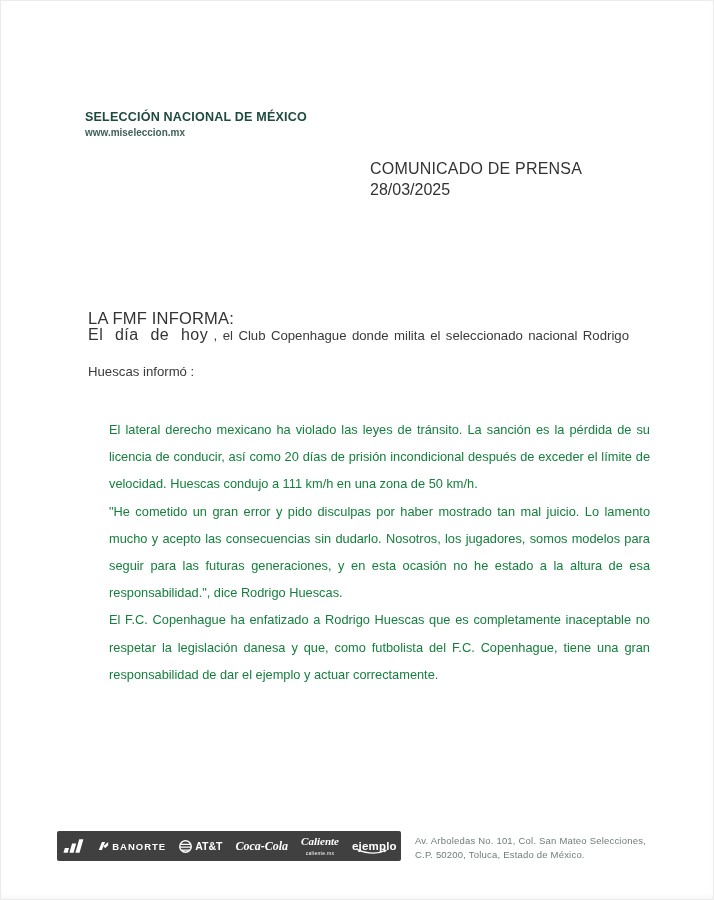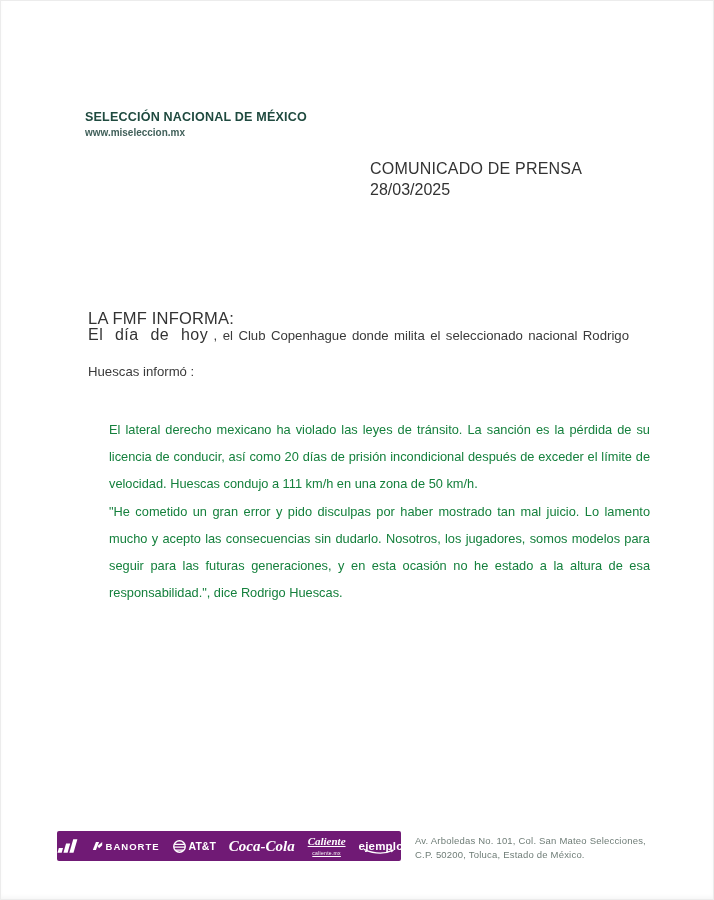--- a/index.html
+++ b/index.html
@@ -51,30 +51,30 @@
   .body-text p { text-align: justify; }
   .body-text p.no-justify { text-align: left; }
   .closing {
     position: absolute; left: 88px; top: 721px; width: 543px;
     font-size: 16px; line-height: 37px; text-align: justify; color: #333;
   }
 
   
   .sponsor-bar {
     position: absolute; left: 57px; top: 831px; width: 344px; height: 30px;
-    background: #701a75; border-radius: 2px;
+    background: #404040; border-radius: 2px;
     display: flex; align-items: center; justify-content: center;
     gap: 13px; padding: 0 8px; color: #fff;
   }
   .sponsor { display: flex; align-items: center; gap: 3px; white-space: nowrap; }
   .sponsor svg { display: block; }
   .banorte-text { font-size: 9.5px; font-weight: bold; letter-spacing: 1px; }
   .att-text { font-size: 10.5px; font-weight: bold; }
-  .script-logo { font-family: "Liberation Serif", serif; font-style: italic; font-weight: bold; font-size: 15px; }
-  .caliente { display: flex; flex-direction: column; align-items: center; line-height: 1; text-decoration: underline; }
+  .script-logo { font-family: "Liberation Serif", serif; font-style: italic; font-weight: bold; font-size: 12px; }
+  .caliente { display: flex; flex-direction: column; align-items: center; line-height: 1; }
   .caliente .script-logo { font-size: 11px; }
   .caliente-sub { font-size: 5px; letter-spacing: .3px; margin-top: 1px; }
   .amazon { position: relative; display: inline-block; font-size: 11.5px; font-weight: bold; letter-spacing: .2px; }
   .amazon .smile { position: absolute; left: 3px; bottom: -4px; }
 
   .address {
     position: absolute; left: 415px; top: 834px;
     font-size: 9.5px; line-height: 13.5px; color: #6f7d77; letter-spacing: .2px;
   }
 </style>
@@ -91,20 +91,21 @@
     <div class="doc-date">28/03/2025</div>
   </div>
 
   <div class="announce">LA FMF INFORMA:</div>
 
   <p class="intro"><span class="lead">El día de hoy</span><span> , el Club Copenhague donde milita el seleccionado nacional Rodrigo Huescas informó :</span></p>
 
   <div class="body-text">
     <p>El lateral derecho mexicano ha violado las leyes de tránsito. La sanción es la pérdida de su licencia de conducir, así como 20 días de prisión incondicional después de exceder el límite de velocidad. Huescas condujo a 111 km/h en una zona de 50 km/h.</p>
     <p>"He cometido un gran error y pido disculpas por haber mostrado tan mal juicio. Lo lamento mucho y acepto las consecuencias sin dudarlo. Nosotros, los jugadores, somos modelos para seguir para las futuras generaciones, y en esta ocasión no he estado a la altura de esa responsabilidad.", dice Rodrigo Huescas.</p>
+    <p>El F.C. Copenhague ha enfatizado a Rodrigo Huescas que es completamente inaceptable no respetar la legislación danesa y que, como futbolista del F.C. Copenhague, tiene una gran responsabilidad de dar el ejemplo y actuar correctamente.</p>
   </div>
 
 
   <div class="sponsor-bar">
     <span class="sponsor">
       <svg viewBox="0 0 30 17" width="24" height="14">
         <g fill="#ffffff" transform="skewX(-16)">
           <rect x="8" y="11" width="5.2" height="6"></rect>
           <rect x="15.4" y="5.5" width="5.2" height="11.5"></rect>
           <rect x="22.8" y="0" width="5.2" height="17"></rect>

